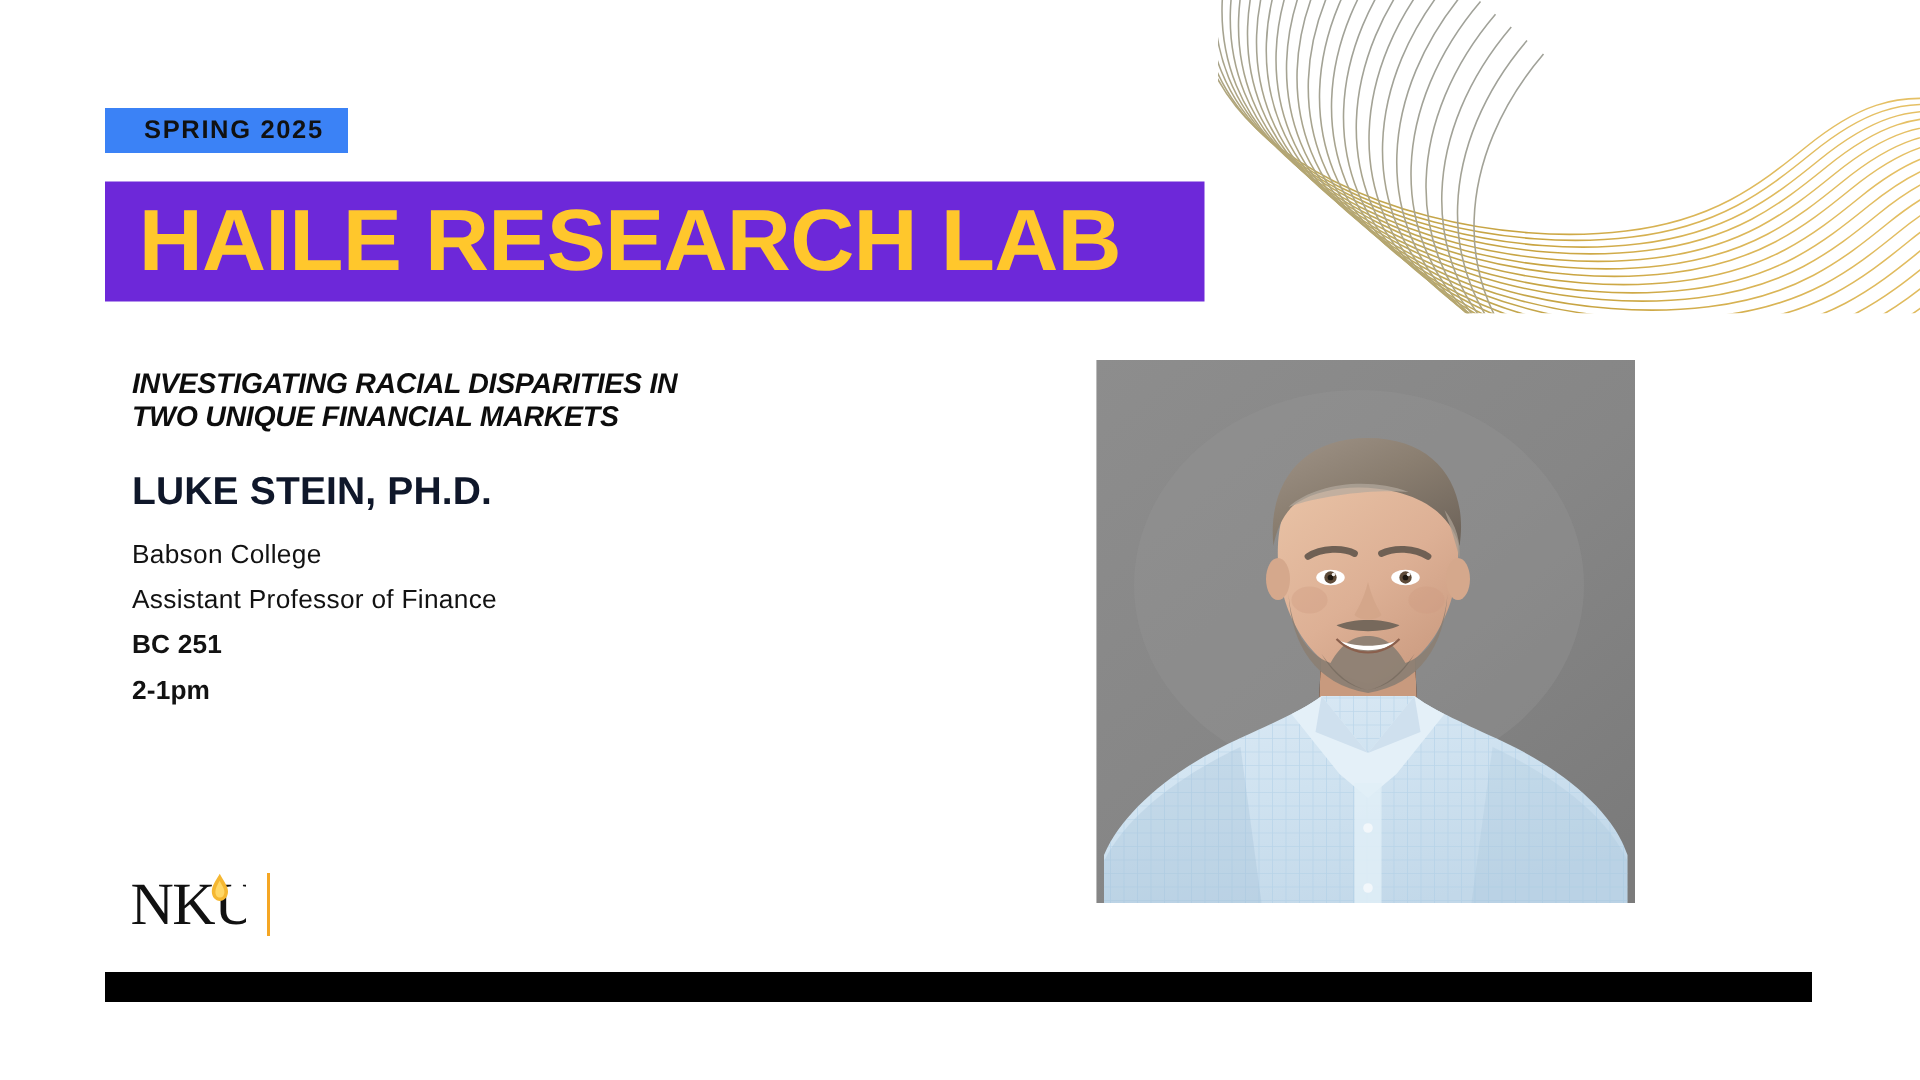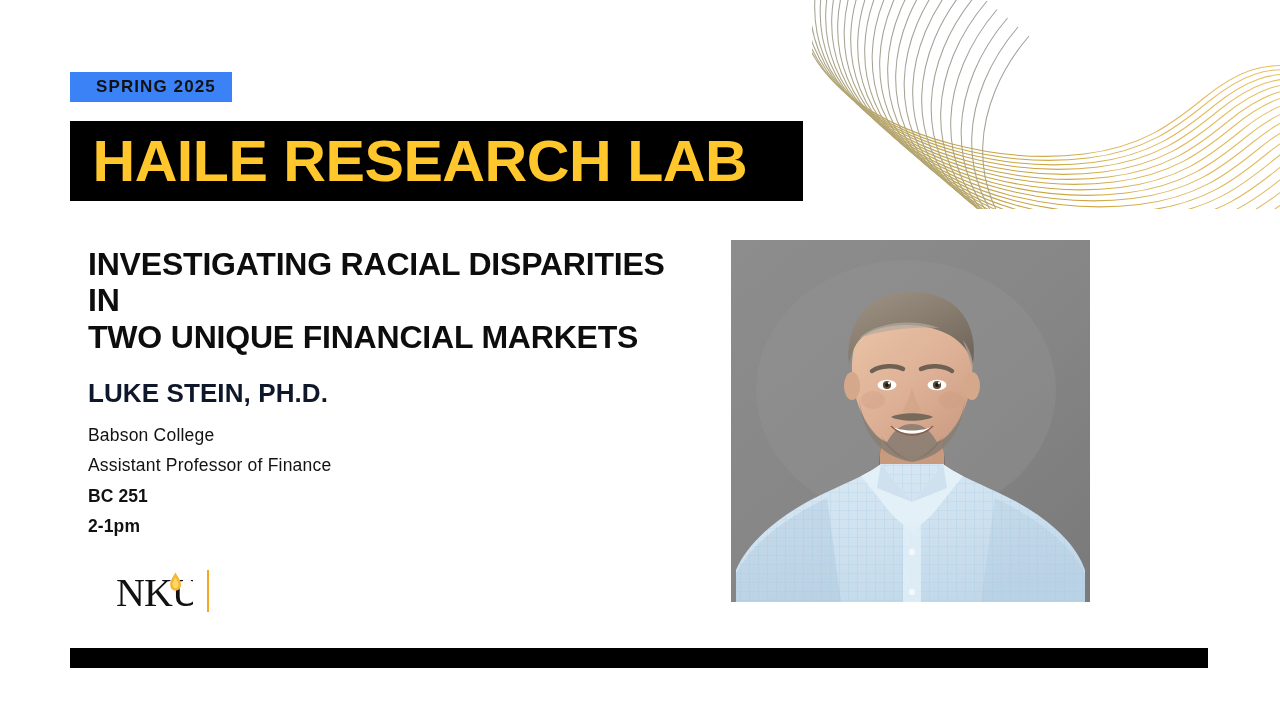--- a/index.html
+++ b/index.html
@@ -35,21 +35,21 @@
     letter-spacing:1.1px;
     color:#111111;
     white-space:nowrap;
   }
 
   
   .titlebar{
     position:absolute;
     left:70px; top:121px;
     width:733px; height:80px;
-    background:#000000;
+    background:#6d28d9;
     display:flex; align-items:center;
   }
   .titlebar .title-text{
     color:#FFC72C;
     font-size:58px;
     font-weight:700;
     letter-spacing:-0.5px;
     line-height:1;
     padding-left:22px;
     white-space:nowrap;
@@ -57,26 +57,27 @@
     transform-origin:left center;
   }
 
   
   .content{
     position:absolute;
     left:88px; top:246px;
     width:600px;
   }
   .talk-title{
-    font-size:32px;
+    font-size:19px;
     font-weight:700;
     line-height:1.14;
     letter-spacing:-0.2px;
     color:#0d0d0d;
     white-space:pre-line;
+    font-style:italic;
   }
   .speaker{
     margin-top:24px;
     font-size:26px;
     font-weight:700;
     letter-spacing:0.1px;
     color:#0f172a;
     line-height:1.1;
   }
   .meta{
@@ -98,21 +99,21 @@
     overflow:hidden;
     background:#878787;
   }
   .portrait svg{ display:block; width:100%; height:100%; }
 
   
   .logo{
     position:absolute;
     left:88px; top:570px;
     height:54px;
-    display:flex; align-items:flex-start;margin-left:29px;
+    display:flex; align-items:flex-end;
   }
   .logo .nku{ position:relative; width:76px; height:44px; }
   .logo .nku svg{ display:block; width:100%; height:100%; }
   .logo .divider{
     width:2px; height:42px;
     background:#F5A623;
     margin:0 16px 0 14px;
   }
   .logo .lockup{ display:flex; flex-direction:column; justify-content:center; }
   .logo .haile{

